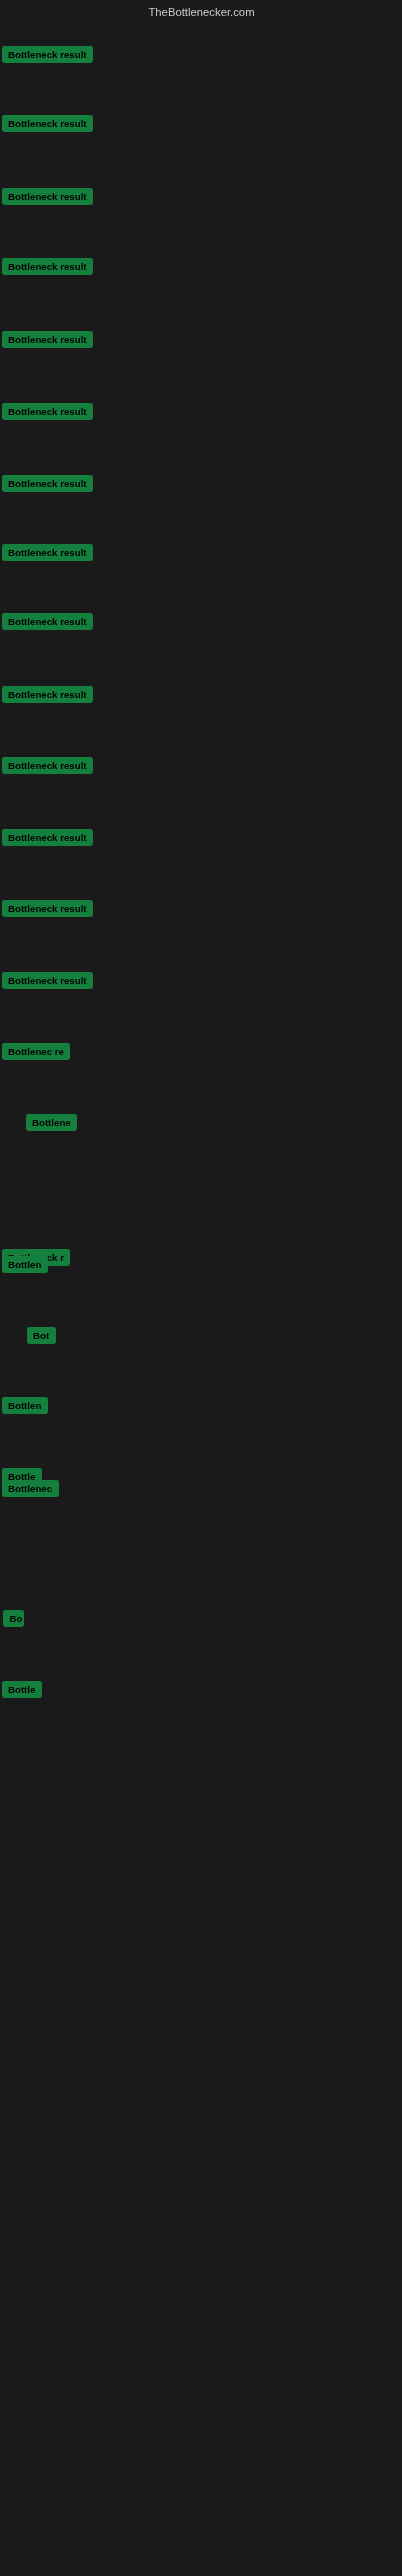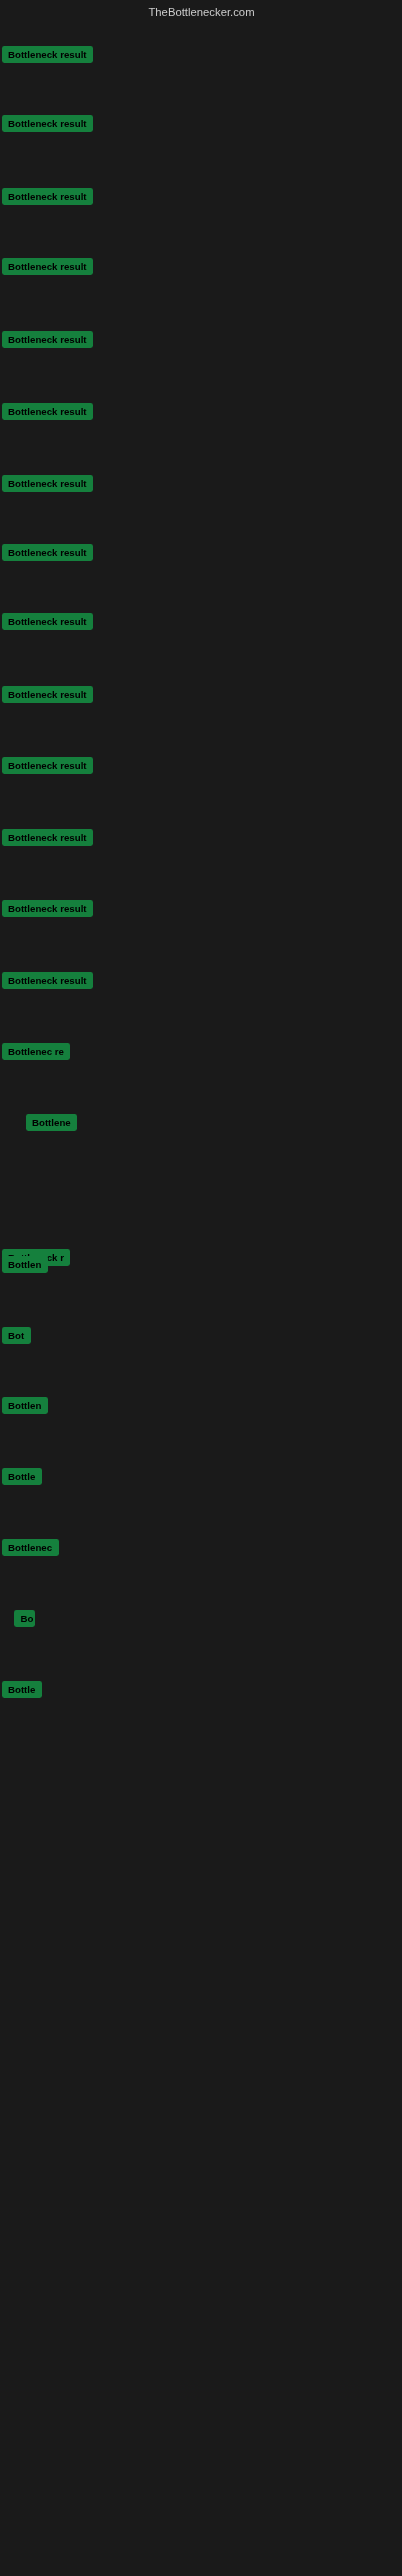--- a/index.html
+++ b/index.html
@@ -58,19 +58,19 @@
 <div class="result-row" style="top: 613px; left: 1.6px;"><span class="bottleneck-badge" style="max-width: 97px;">Bottleneck result</span></div>
 <div class="result-row" style="top: 686px; left: 1.6px;"><span class="bottleneck-badge" style="max-width: 97px;">Bottleneck result</span></div>
 <div class="result-row" style="top: 757px; left: 1.6px;"><span class="bottleneck-badge" style="max-width: 97px;">Bottleneck result</span></div>
 <div class="result-row" style="top: 829px; left: 1.6px;"><span class="bottleneck-badge" style="max-width: 97px;">Bottleneck result</span></div>
 <div class="result-row" style="top: 900px; left: 1.6px;"><span class="bottleneck-badge" style="max-width: 97px;">Bottleneck result</span></div>
 <div class="result-row" style="top: 972px; left: 1.6px;"><span class="bottleneck-badge" style="max-width: 97px;">Bottleneck result</span></div>
 <div class="result-row" style="top: 1043px; left: 1.6px;"><span class="bottleneck-badge" style="max-width: 81px;">Bottlenec re</span></div>
 <div class="result-row" style="top: 1114px; left: 1.6px; margin-left: 24px;"><span class="bottleneck-badge" style="max-width: 58px;">Bottlene</span></div>
 <div class="result-row" style="top: 1249px; left: 1.6px;"><span class="bottleneck-badge" style="max-width: 72px;">Bottleneck r</span></div>
 <div class="result-row" style="top: 1256px; left: 1.6px;"><span class="bottleneck-badge" style="max-width: 52px;">Bottlen</span></div>
-<div class="result-row" style="top: 1327px; left: 1.6px;"><span class="bottleneck-badge" style="max-width: 29px;">Bot</span></div>
+<div class="result-row" style="top: 1327px; left: 1.6px;"><span class="bottleneck-badge" style="max-width: 29px; margin-left: 25px;">Bot</span></div>
 <div class="result-row" style="top: 1397px; left: 1.6px;"><span class="bottleneck-badge" style="max-width: 52px;">Bottlen</span></div>
 <div class="result-row" style="top: 1468px; left: 1.6px;"><span class="bottleneck-badge" style="max-width: 44px;">Bottle</span></div>
-<div class="result-row" style="top: 1539px; left: 1.6px;"><span class="bottleneck-badge" style="max-width: 63px;">Bottlenec</span></div>
-<div class="result-row" style="top: 1610px; left: 14px;"><span class="bottleneck-badge" style="max-width: 21px;">Bo</span></div>
+<div class="result-row" style="top: 1480px; left: 1.6px;"><span class="bottleneck-badge" style="max-width: 63px;">Bottlenec</span></div>
+<div class="result-row" style="top: 1610px; left: 3px;"><span class="bottleneck-badge" style="max-width: 21px;">Bo</span></div>
 <div class="result-row" style="top: 1681px; left: 1.6px;"><span class="bottleneck-badge" style="max-width: 44px;">Bottle</span></div>
 
 
 </body></html>

